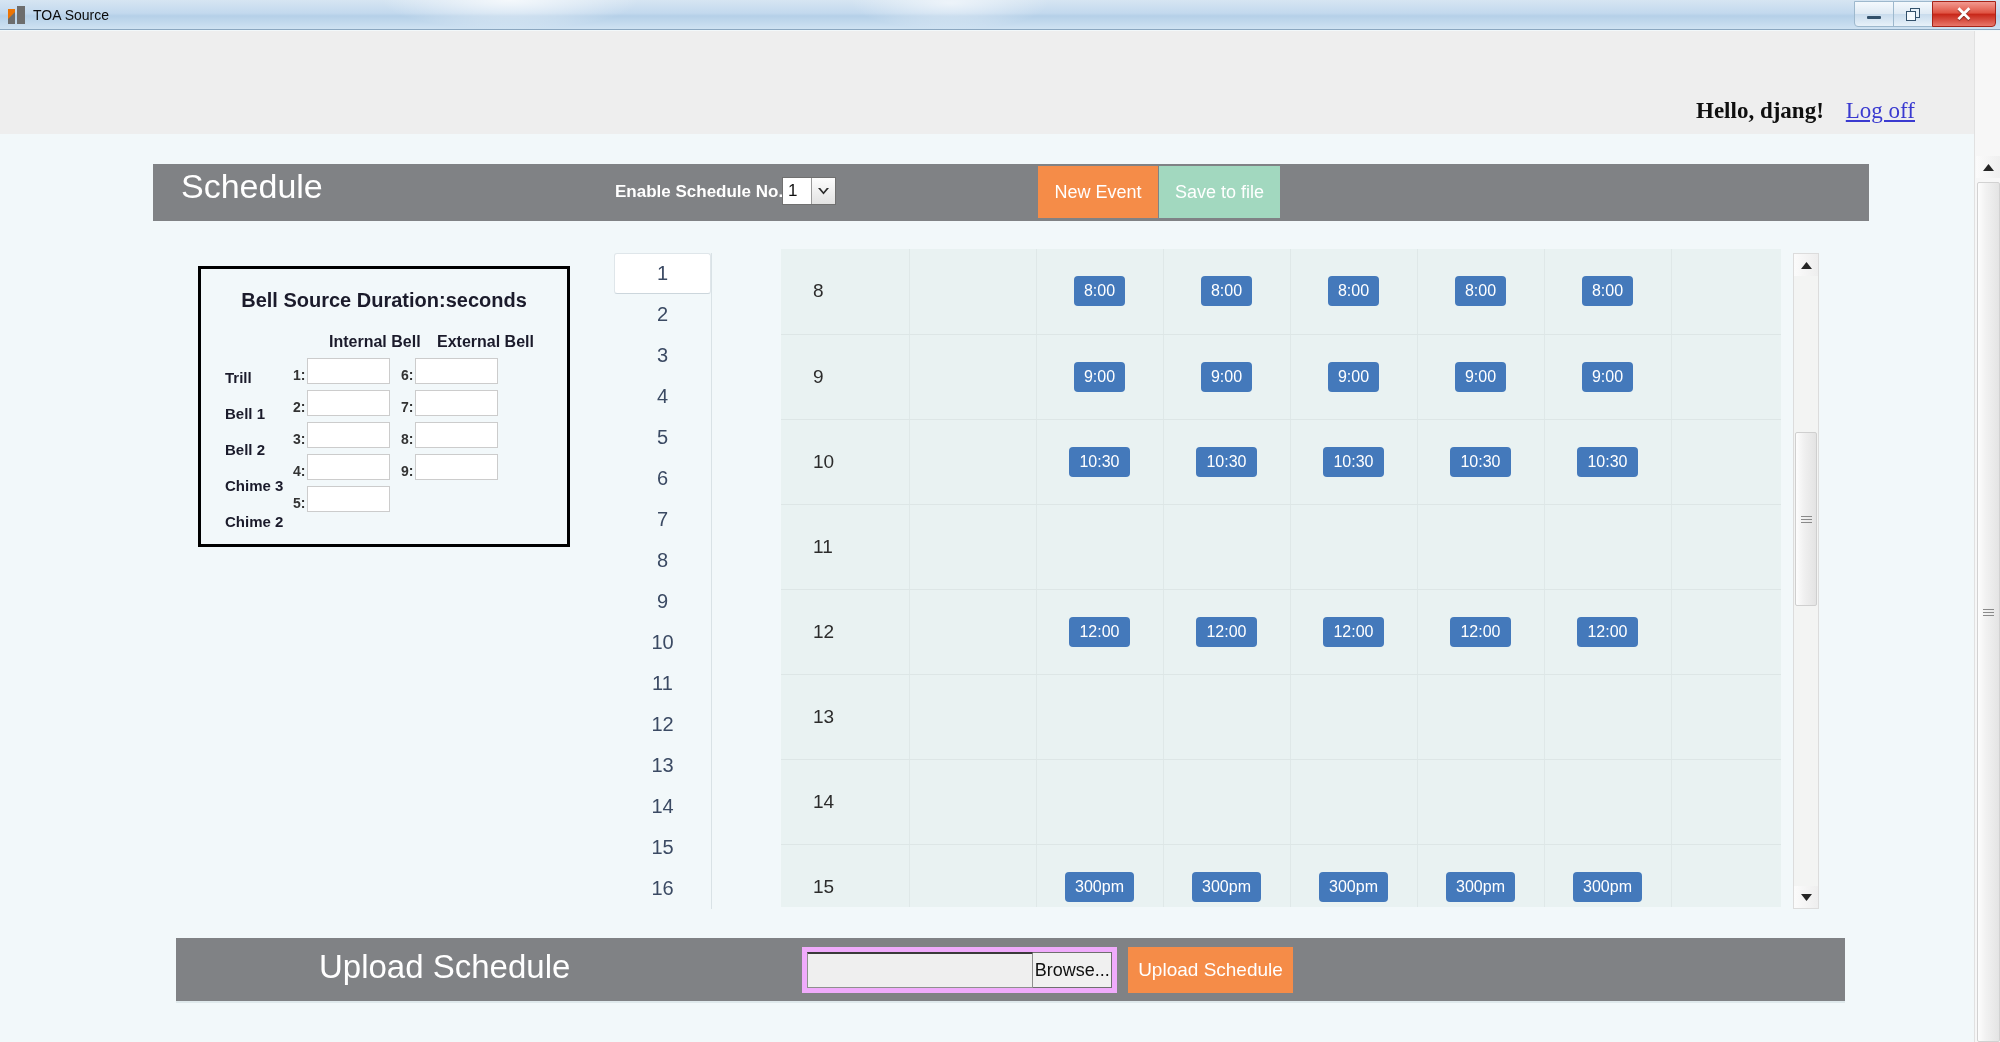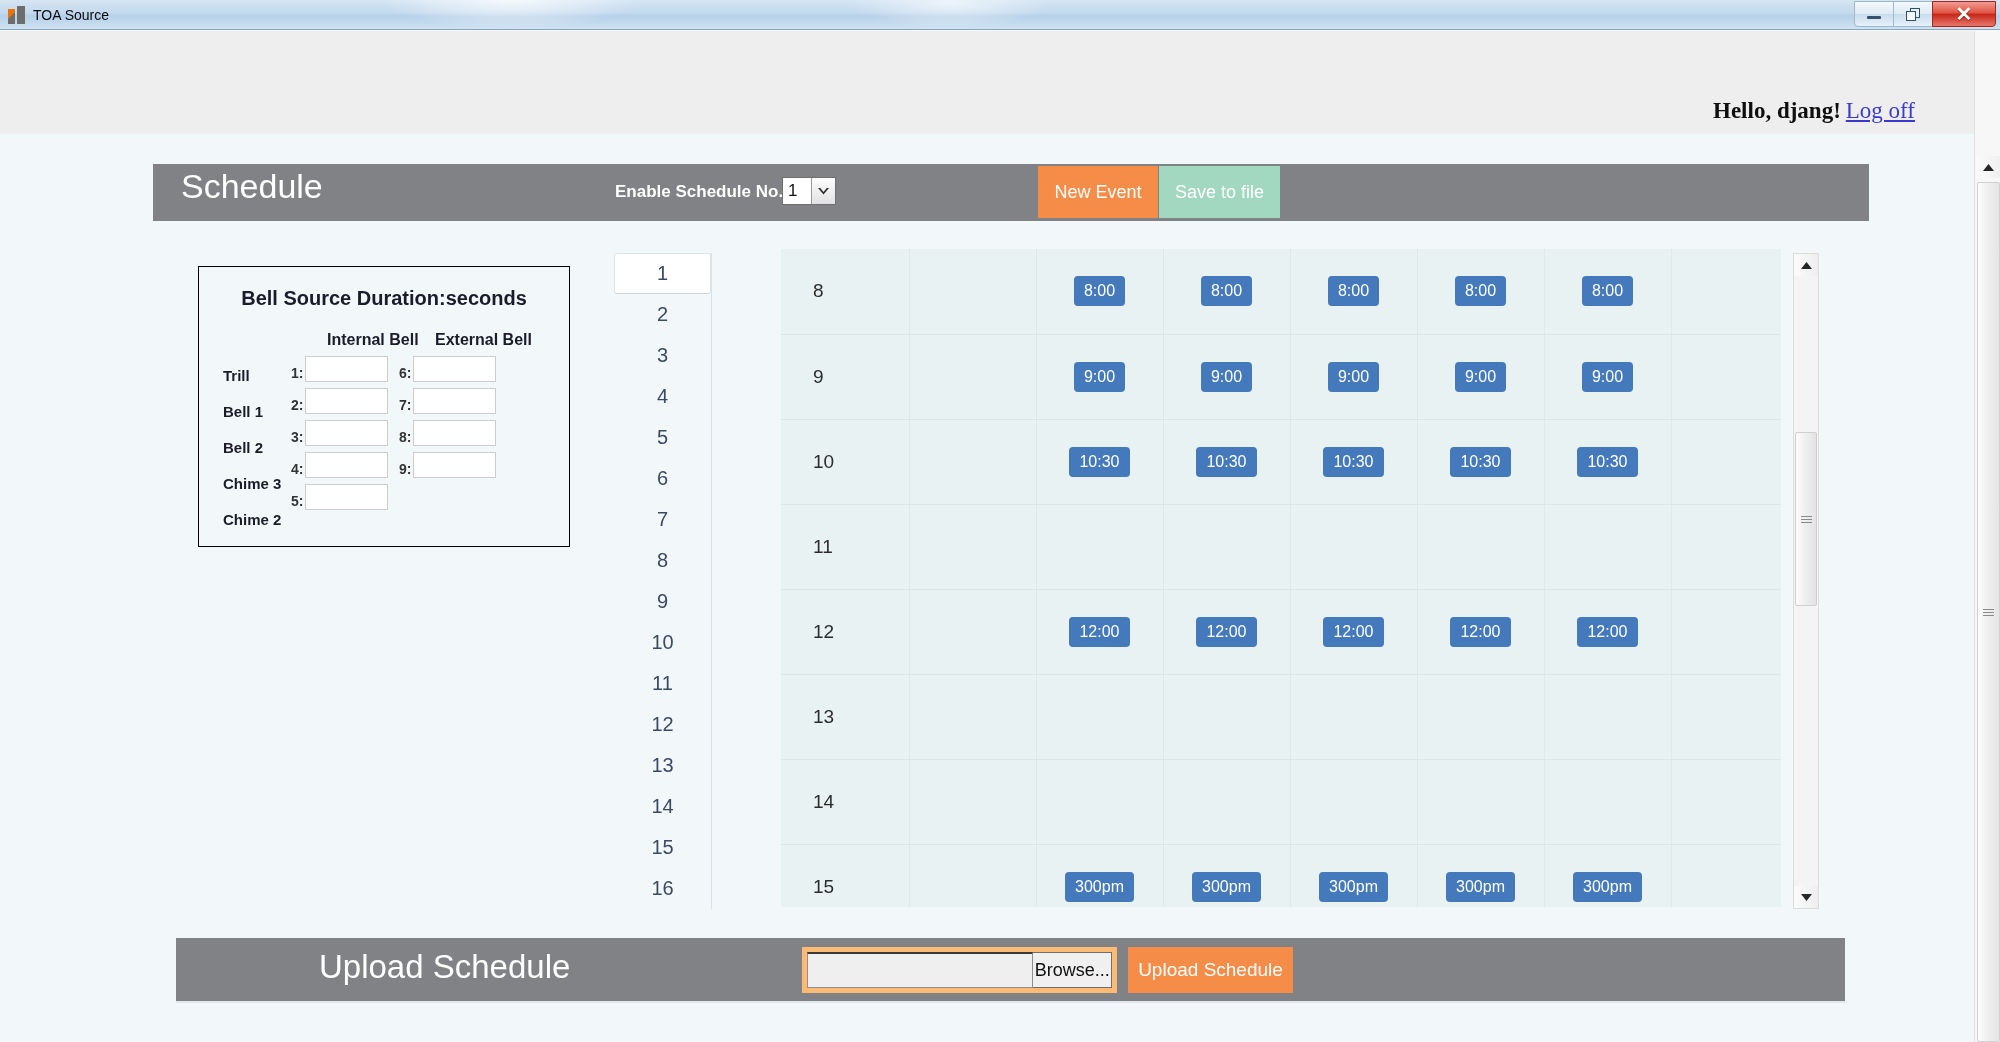--- a/index.html
+++ b/index.html
@@ -145,21 +145,21 @@
     font-size: 30px;
     color: #1b1b1b;
     white-space: nowrap;
   }
   #login-area {
     position: absolute;
     right: 60px; top: 80px;
     transform: translateY(-50%);
     display: flex;
     align-items: baseline;
-    gap: 5px;
+    gap: 22px;
     white-space: nowrap;
   }
   #hello-text {
     font-family: "Liberation Serif", serif;
     font-weight: bold;
     font-size: 23px;
     color: #0f0f0f;
   }
   #logoff-link {
     font-family: "Liberation Serif", serif;
@@ -242,21 +242,21 @@
     font-family: "Liberation Sans", sans-serif;
     cursor: pointer;
     padding: 0;
   }
 
   
   #bell-panel {
     position: absolute;
     left: 198px; top: 235px;
     width: 372px; height: 281px;
-    border: 1px solid #000000;
+    border: 3px solid #000000;
     background: #f2f8fa;
     box-sizing: border-box;
     text-decoration: underline;
   }
   #bell-title {
     position: absolute;
     top: 20px; left: 0; right: 0;
     text-align: center;
     font-size: 20px;
     font-weight: bold;
@@ -449,21 +449,21 @@
     position: absolute;
     left: 143px; top: 10px;
     font-size: 33px;
     color: #ffffff;
     font-family: "Liberation Sans", sans-serif;
   }
   #file-picker {
     position: absolute;
     left: 626px; top: 9px;
     width: 315px; height: 46px;
-    background: #fdba74;
+    background: #f0abfc;
     display: flex;
     align-items: center;
     padding: 5px;
     box-sizing: border-box;
   }
   #file-input {
     width: 230px;
     height: 36px;
     background: #efefef;
     border: 1px solid #8f8f8f;

